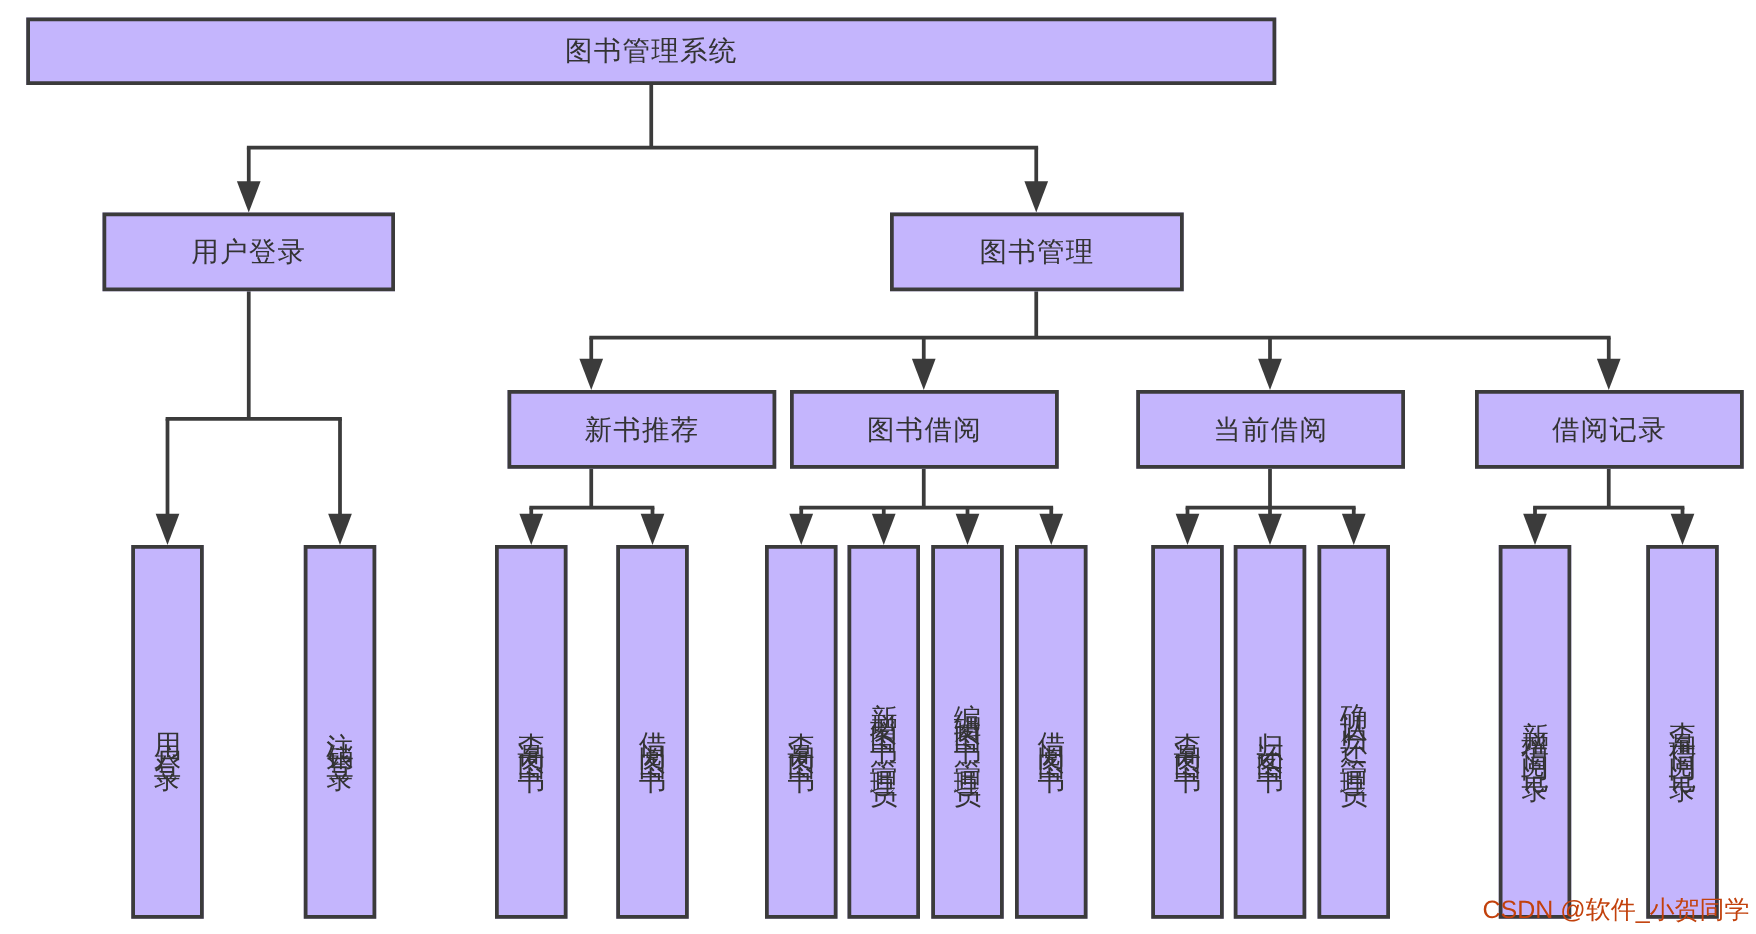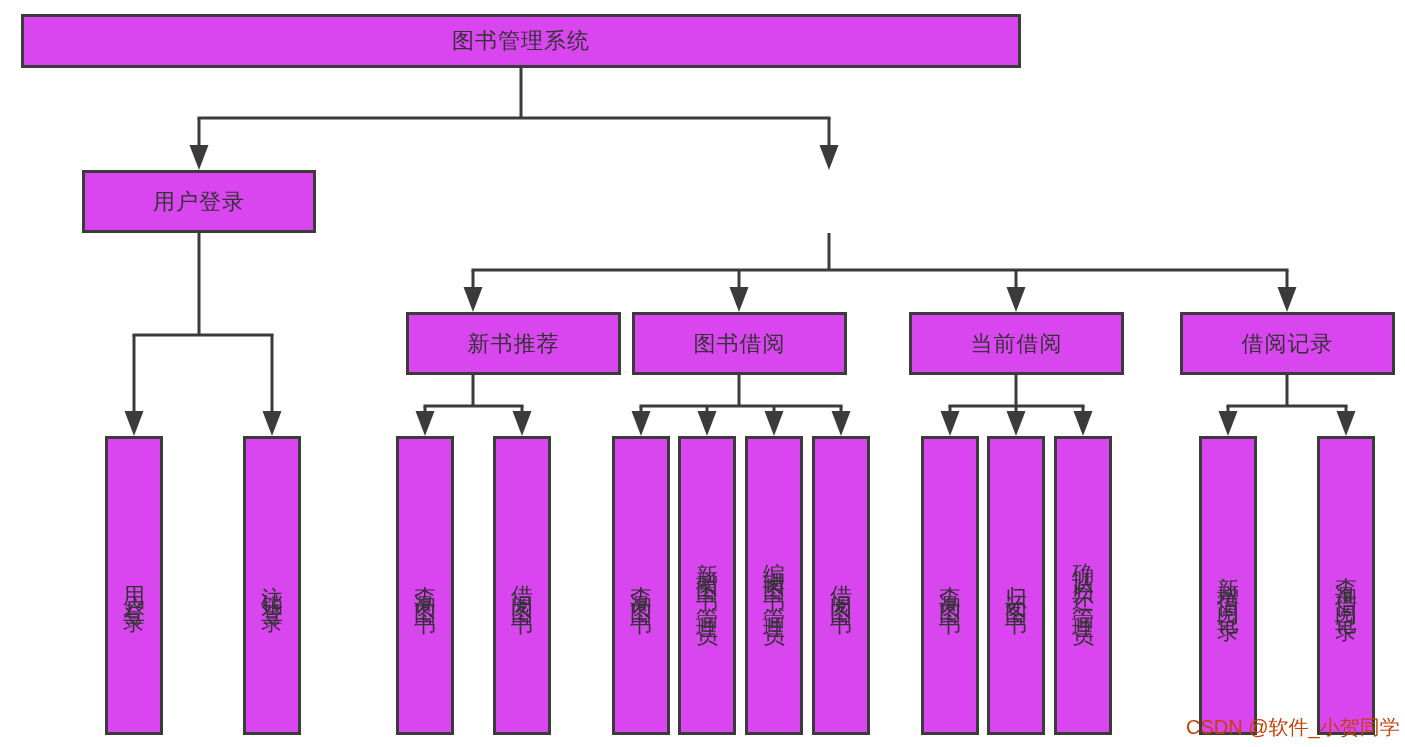--- a/index.html
+++ b/index.html
@@ -17,21 +17,21 @@
   }
   #connectors {
     position: absolute;
     left: 0; top: 0;
     width: 1405px;
     height: 747px;
   }
   .box {
     position: absolute;
     box-sizing: border-box;
-    background: #d946ef;
+    background: #c4b5fd;
     border: 3px solid #3b3b3b;
     display: flex;
     align-items: center;
     justify-content: center;
     color: #333333;
     font-size: 22px;
     letter-spacing: 1px;
     white-space: nowrap;
   }
   .box.v span {
@@ -155,20 +155,23 @@
     </g>
   </svg>
 
   <div id="n-root" class="box">
     <span>图书管理系统</span>
   </div>
 
   <div id="n-user" class="box">
     <span>用户登录</span>
   </div>
+  <div id="n-mgmt" class="box">
+    <span>图书管理</span>
+  </div>
 
   <div id="n-g0" class="box">
     <span>新书推荐</span>
   </div>
   <div id="n-g1" class="box">
     <span>图书借阅</span>
   </div>
   <div id="n-g2" class="box">
     <span>当前借阅</span>
   </div>

